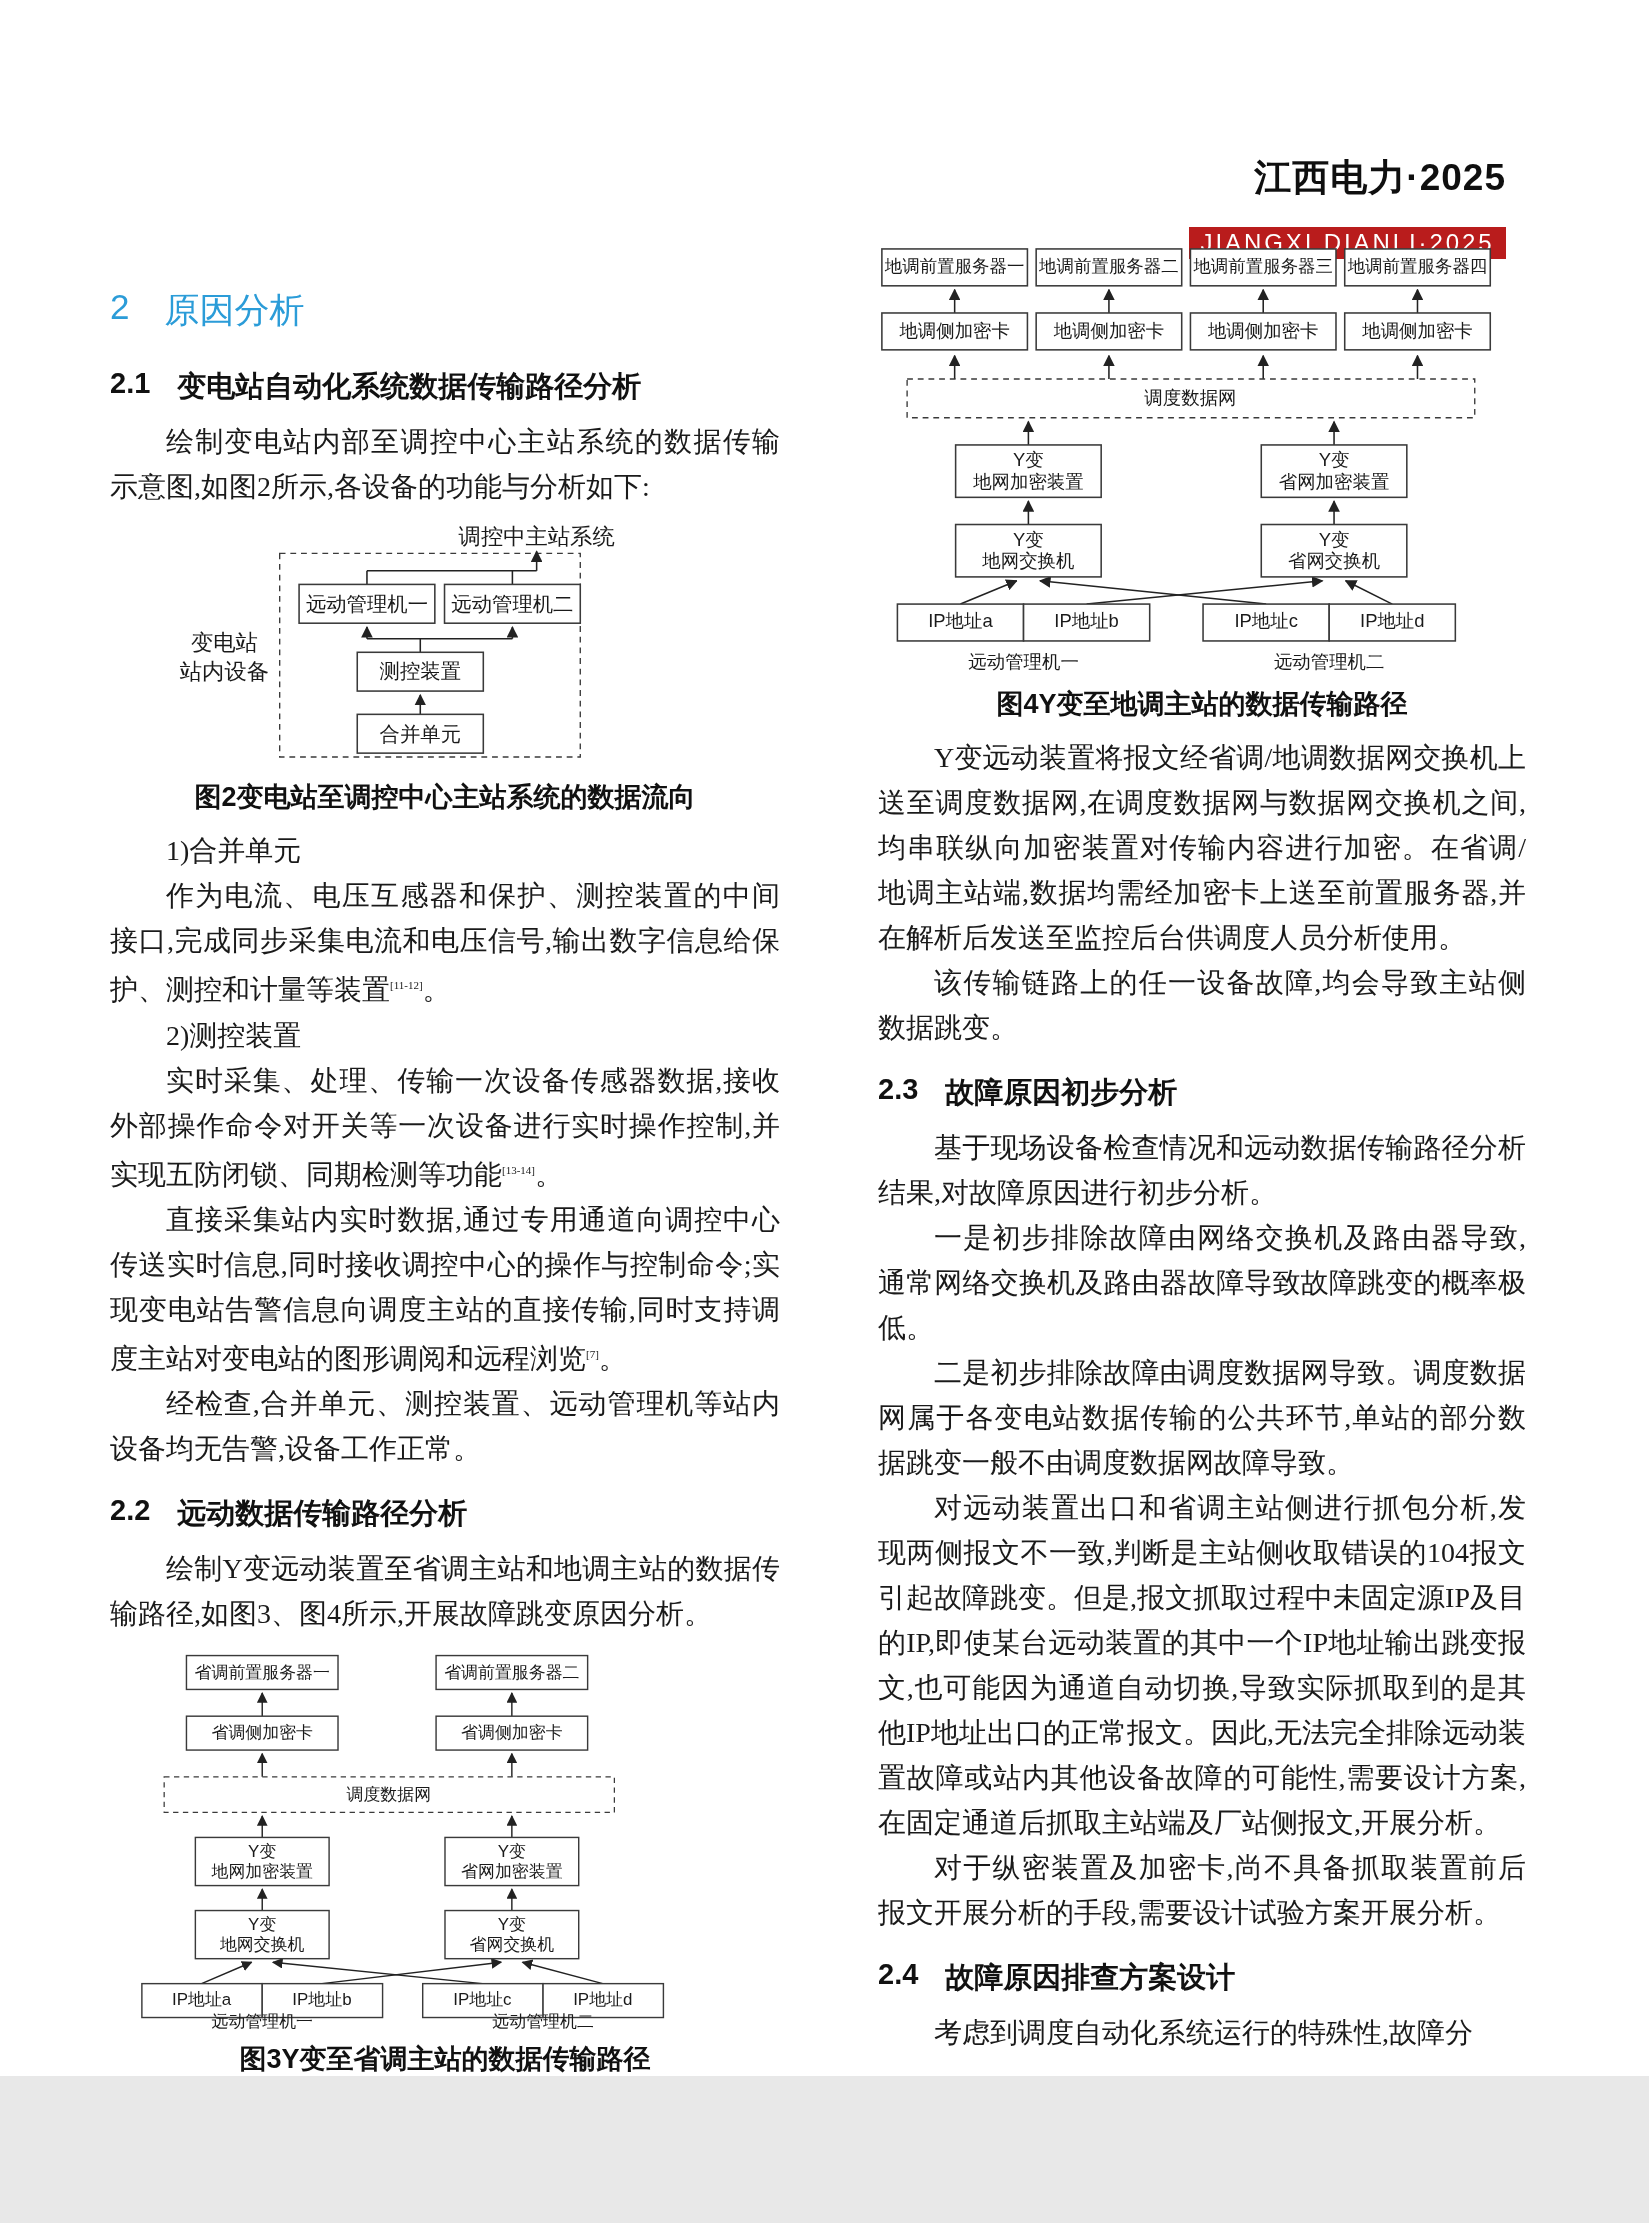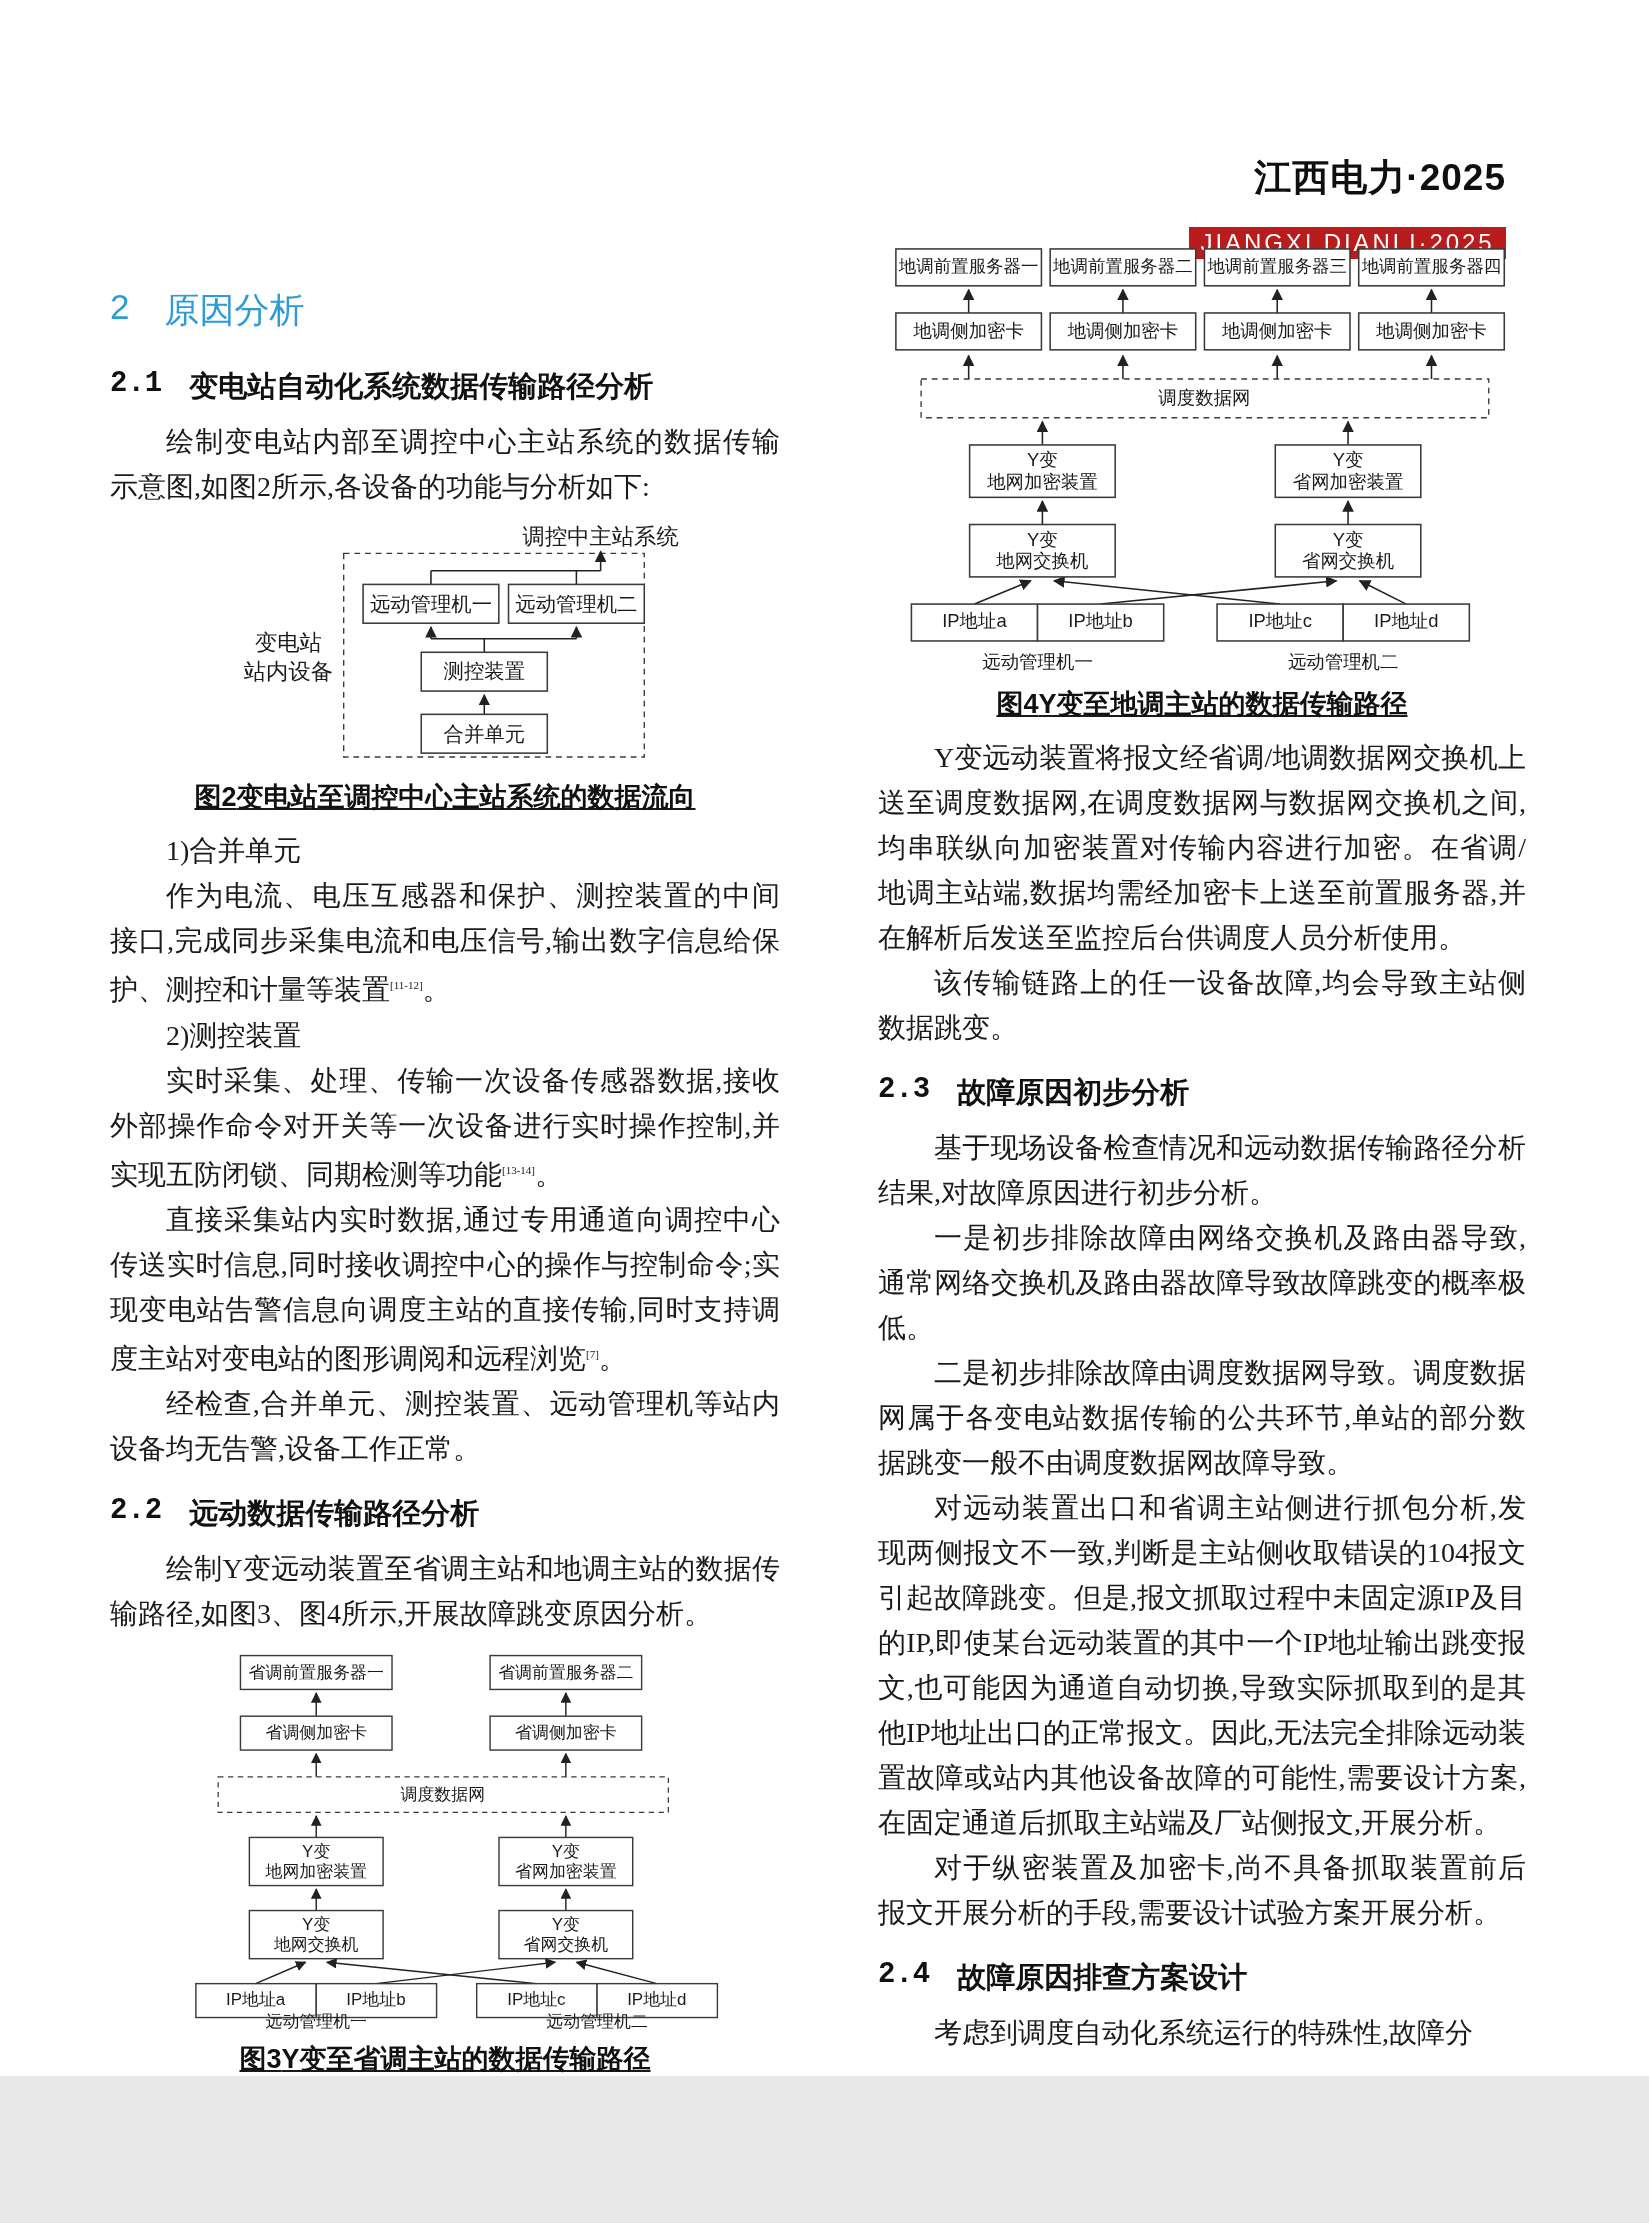--- a/index.html
+++ b/index.html
@@ -13,27 +13,27 @@
   .journal-en{margin-top:5.8px;display:inline-block;background:#b91c1c;color:#ffffff;
               font-family:"Liberation Sans","DejaVu Sans",sans-serif;font-size:24px;
               letter-spacing:2.9px;padding:1.9px 11.6px;}
 
   
   .col-left{position:absolute;left:110px;top:287px;width:670px;}
   .col-right{position:absolute;left:878px;top:245px;width:648px;}
 
   .h-sec{margin:0 0 33px 0;font-family:"Liberation Sans","DejaVu Sans",sans-serif;
          font-size:35px;font-weight:normal;color:#2b9cd8;display:flex;gap:35px;}
-  .h-sub{margin:23px 0 11.6px 0;font-family:Liberation Mono, monospace;
+  .h-sub{margin:23px 0 11.6px 0;font-family:Liberation Sans, sans-serif;
          font-size:29px;font-weight:bold;color:#111;display:flex;gap:27px;}
   .bp{margin:0;font-size:28px;line-height:45px;text-align:justify;text-indent:2em;}
   .ref{font-size:11px;font-family:"Liberation Serif","DejaVu Serif",serif;}
 
   
-  .fig{margin:15.5px 0 7.8px 0;text-align:center;text-decoration:underline;}
+  .fig{margin:15.5px 0 7.8px 0;text-align:left;}
   .fig-caption{display:flex;justify-content:center;
                font-family:"Liberation Sans","DejaVu Sans",sans-serif;
                font-weight:bold;font-size:27px;margin:7.8px 0 13.6px 0;color:#111;}
   svg text{font-family:"Liberation Sans","DejaVu Sans",sans-serif;fill:#1a1a1a;}
   .bx{fill:#ffffff;stroke:#3a3a3a;stroke-width:1.6;}
   .dash{fill:none;stroke:#3a3a3a;stroke-width:1.4;stroke-dasharray:6 5;}
   .ln{stroke:#222222;stroke-width:1.6;fill:none;}
   .st{font-size:23px;}
   .bt2{font-size:21px;}
   .bt{font-size:19px;}

